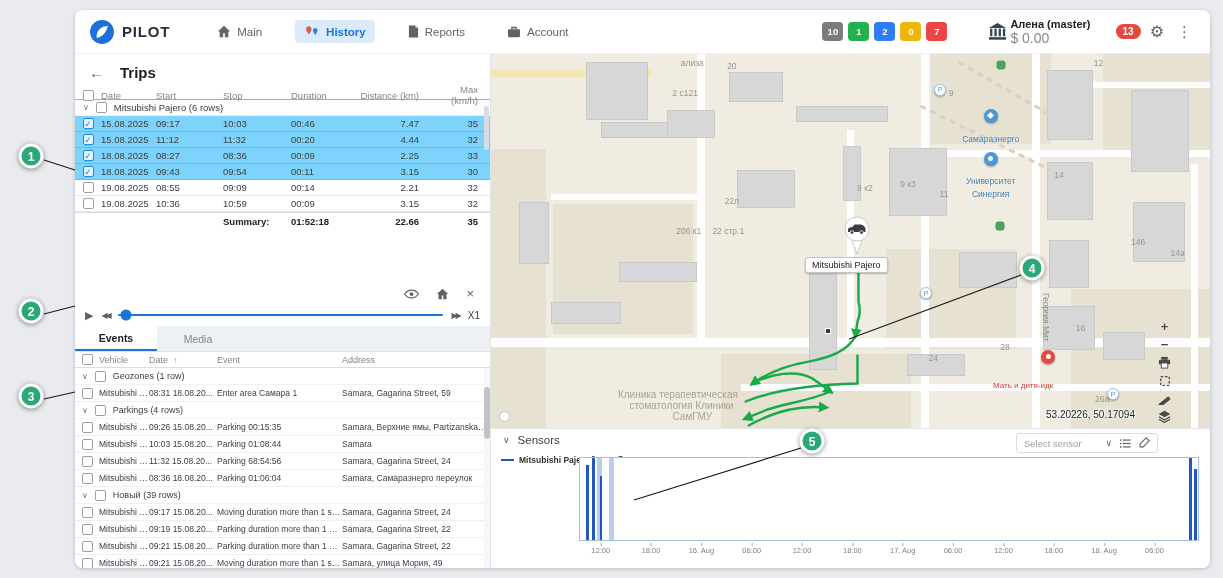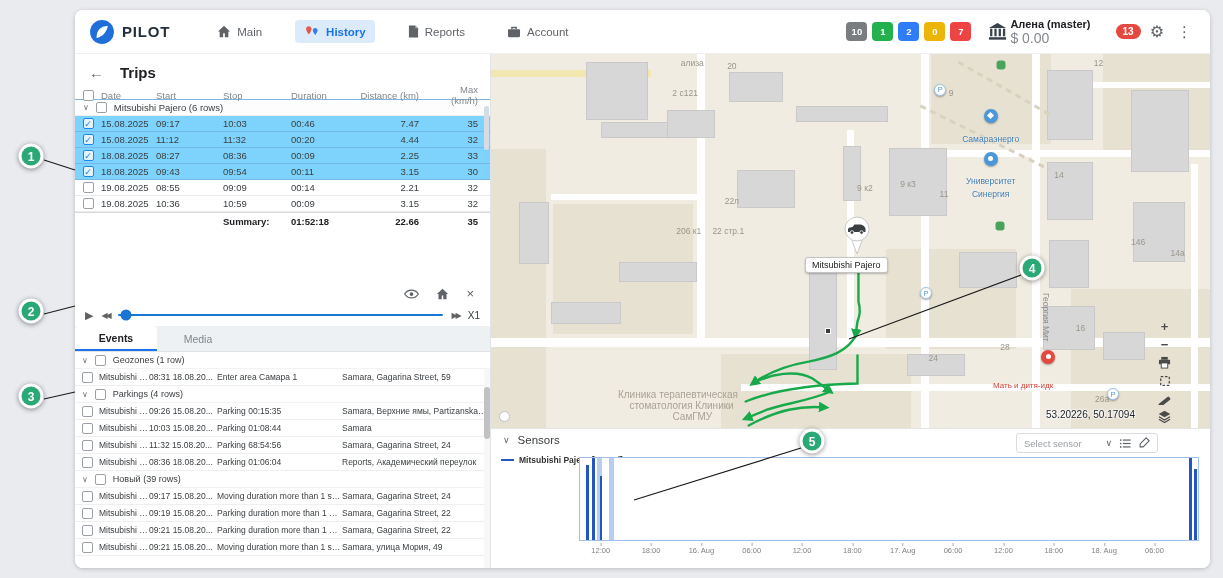--- a/index.html
+++ b/index.html
@@ -13,21 +13,21 @@
   .navbar { position:absolute; top:0; left:0; right:0; height:44px; display:flex; align-items:center;
     padding:0 14px; border-bottom:1px solid #eef0f2; background:#fff; z-index:10; }
   .brand { display:flex; align-items:center; gap:7px; cursor:pointer; }
   .brand-text { font-size:15px; font-weight:bold; color:#23303c; letter-spacing:.8px; }
   .nav-items { display:flex; align-items:center; gap:24px; margin-left:38px; }
   .nav-item { display:flex; align-items:center; gap:6px; font-size:11.5px; color:#5f6368;
     padding:5px 9px; border-radius:4px; cursor:pointer; }
   .nav-item.active { background:#dcebfa; color:#1a73e8; font-weight:bold; }
   .nav-ic { display:flex; align-items:center; }
   .nav-right { margin-left:auto; display:flex; align-items:center; gap:9px; }
-  .counters { display:flex; gap:5px; margin-right:8px; }
+  .counters { display:flex; gap:5px; margin-right:32px; }
   .counter { min-width:21px; height:19px; border-radius:4px; color:#fff; font-size:9.5px; font-weight:bold;
     display:flex; align-items:center; justify-content:center; padding:0 4px; cursor:pointer; }
   .user { display:flex; align-items:center; gap:3px; margin-right:16px; cursor:pointer; }
   .user-name { font-size:11px; font-weight:bold; color:#202124; }
   .user-balance { font-size:14px; color:#85898d; }
   .notif { background:#e5483f; color:#fff; border-radius:10px; font-size:10px; font-weight:bold;
     padding:2px 7px; cursor:pointer; }
   .gear { font-size:16px; color:#5f6368; cursor:pointer; }
   .dots { font-size:15px; color:#5f6368; cursor:pointer; padding:0 4px; }
 
@@ -365,20 +365,29 @@
       <span class="pb-skip">▶▶</span>
       <span class="pb-speed">X1</span>
     </div>
 
     <div class="tabs" id="tabs">
         <div class="tab active">Events</div>
         <div class="tab">Media</div>
       </div>
 
     <div class="events-table">
+      <div class="ehead events-grid" id="events-thead">
+          <span class="cb-cell">
+            <span class="cbx"></span>
+          </span>
+          <span>Vehicle</span>
+          <span>Date<span class="sort-ic"> ↑</span></span>
+          <span>Event</span>
+          <span>Address</span>
+        </div>
       <div id="events-rows">
           <div class="egroup">
             <span class="chev">∨</span>
             <span class="cbx"></span>
             <span>Geozones (1 row)</span>
           </div>
           <div class="erow events-grid">
             <span class="cb-cell">
               <span class="cbx"></span>
             </span>
@@ -419,21 +428,21 @@
             <span>Parking 68:54:56</span>
             <span>Samara, Gagarina Street, 24</span>
           </div>
           <div class="erow events-grid">
             <span class="cb-cell">
               <span class="cbx"></span>
             </span>
             <span>Mitsubishi Paj...</span>
             <span>08:36 18.08.20...</span>
             <span>Parking 01:06:04</span>
-            <span>Reports, Академический переулок</span>
+            <span>Samara, Самараэнерго переулок</span>
           </div>
           <div class="egroup">
             <span class="chev">∨</span>
             <span class="cbx"></span>
             <span>Новый (39 rows)</span>
           </div>
           <div class="erow events-grid">
             <span class="cb-cell">
               <span class="cbx"></span>
             </span>

